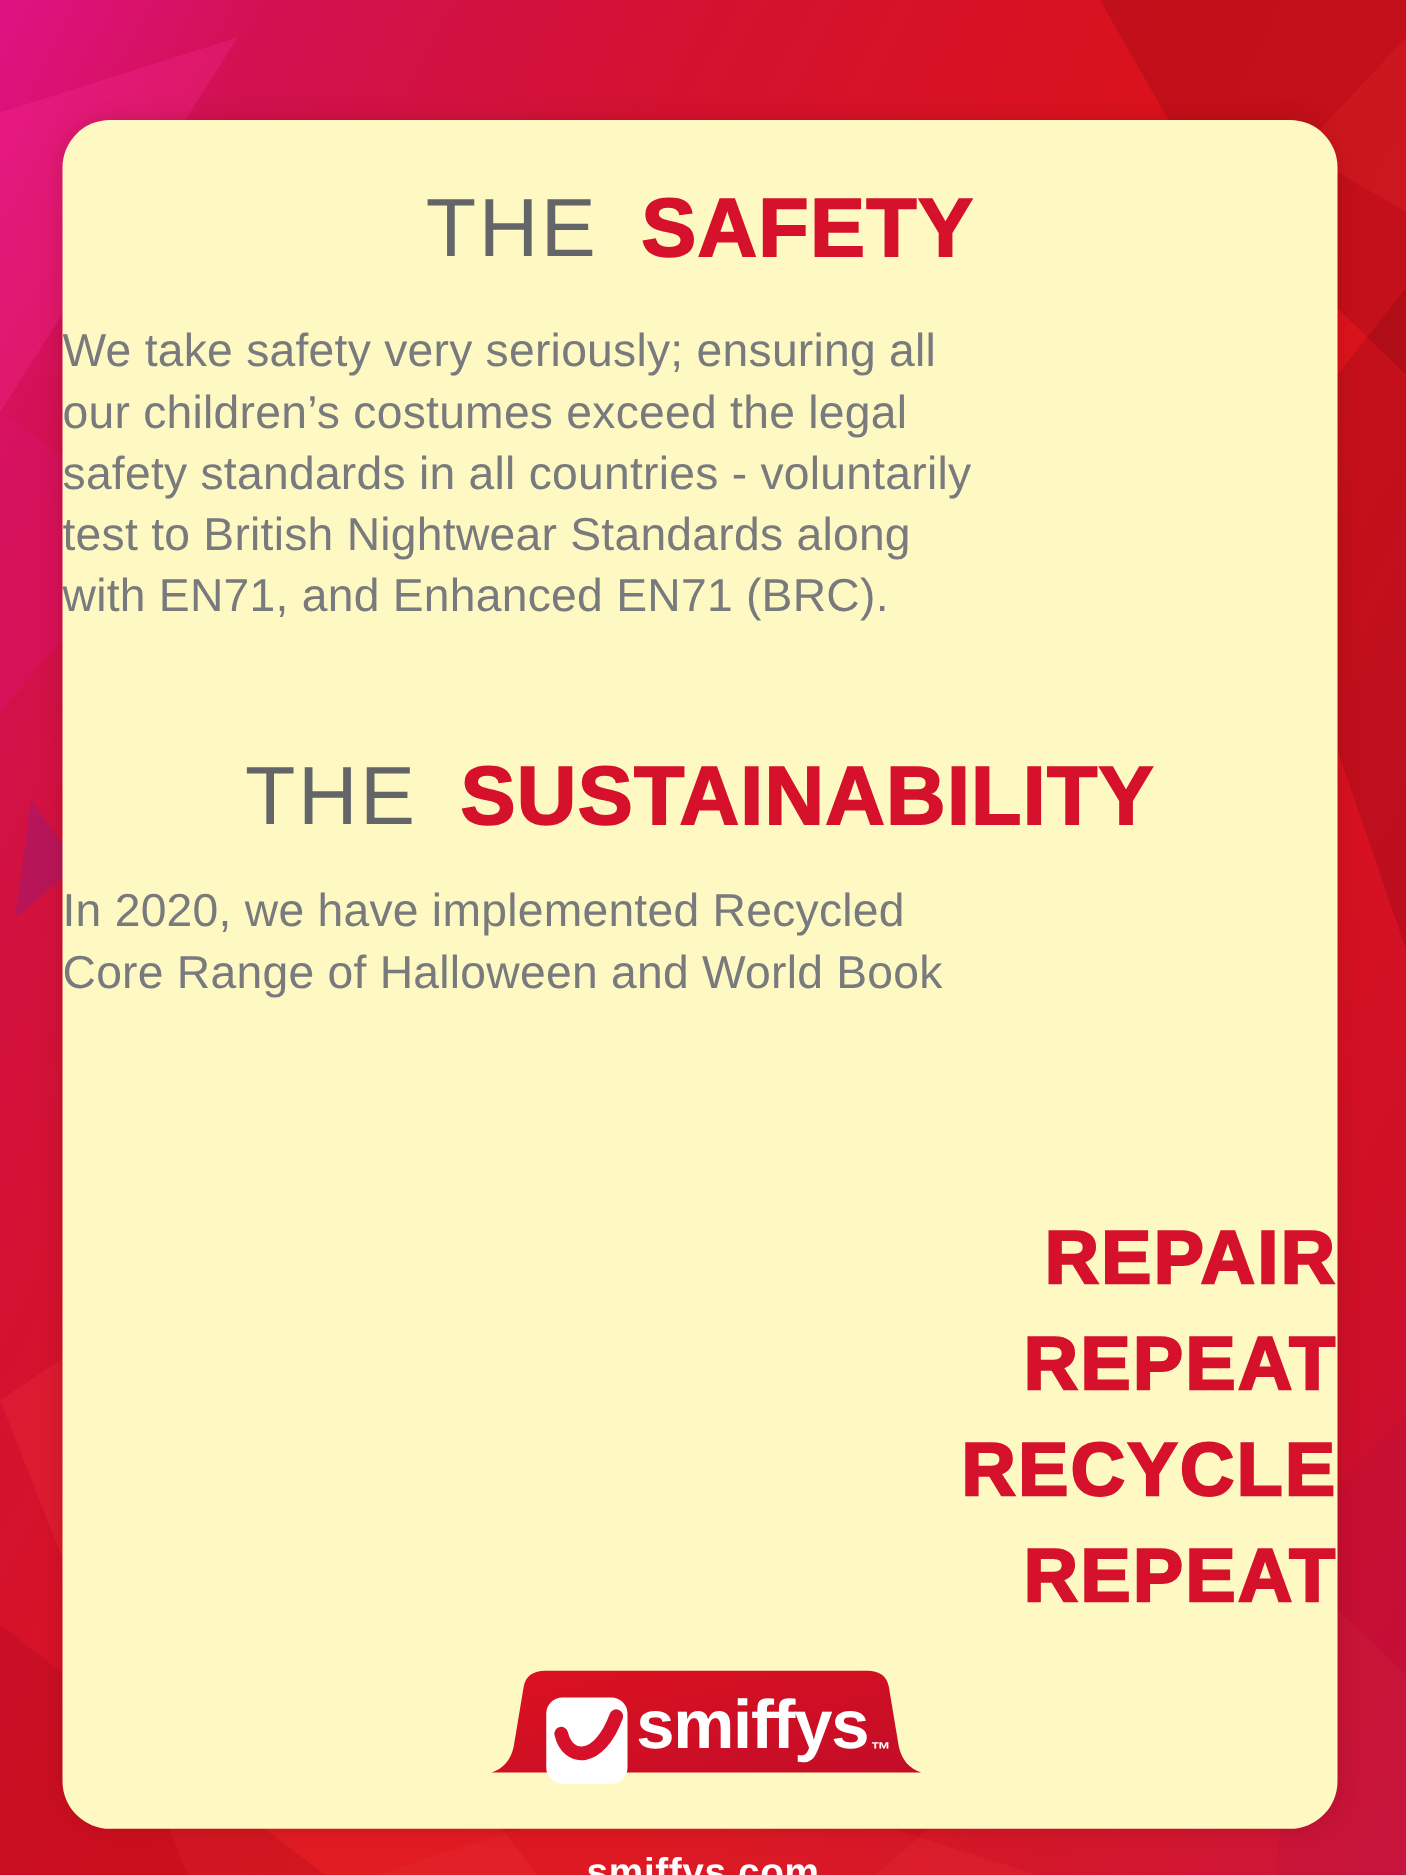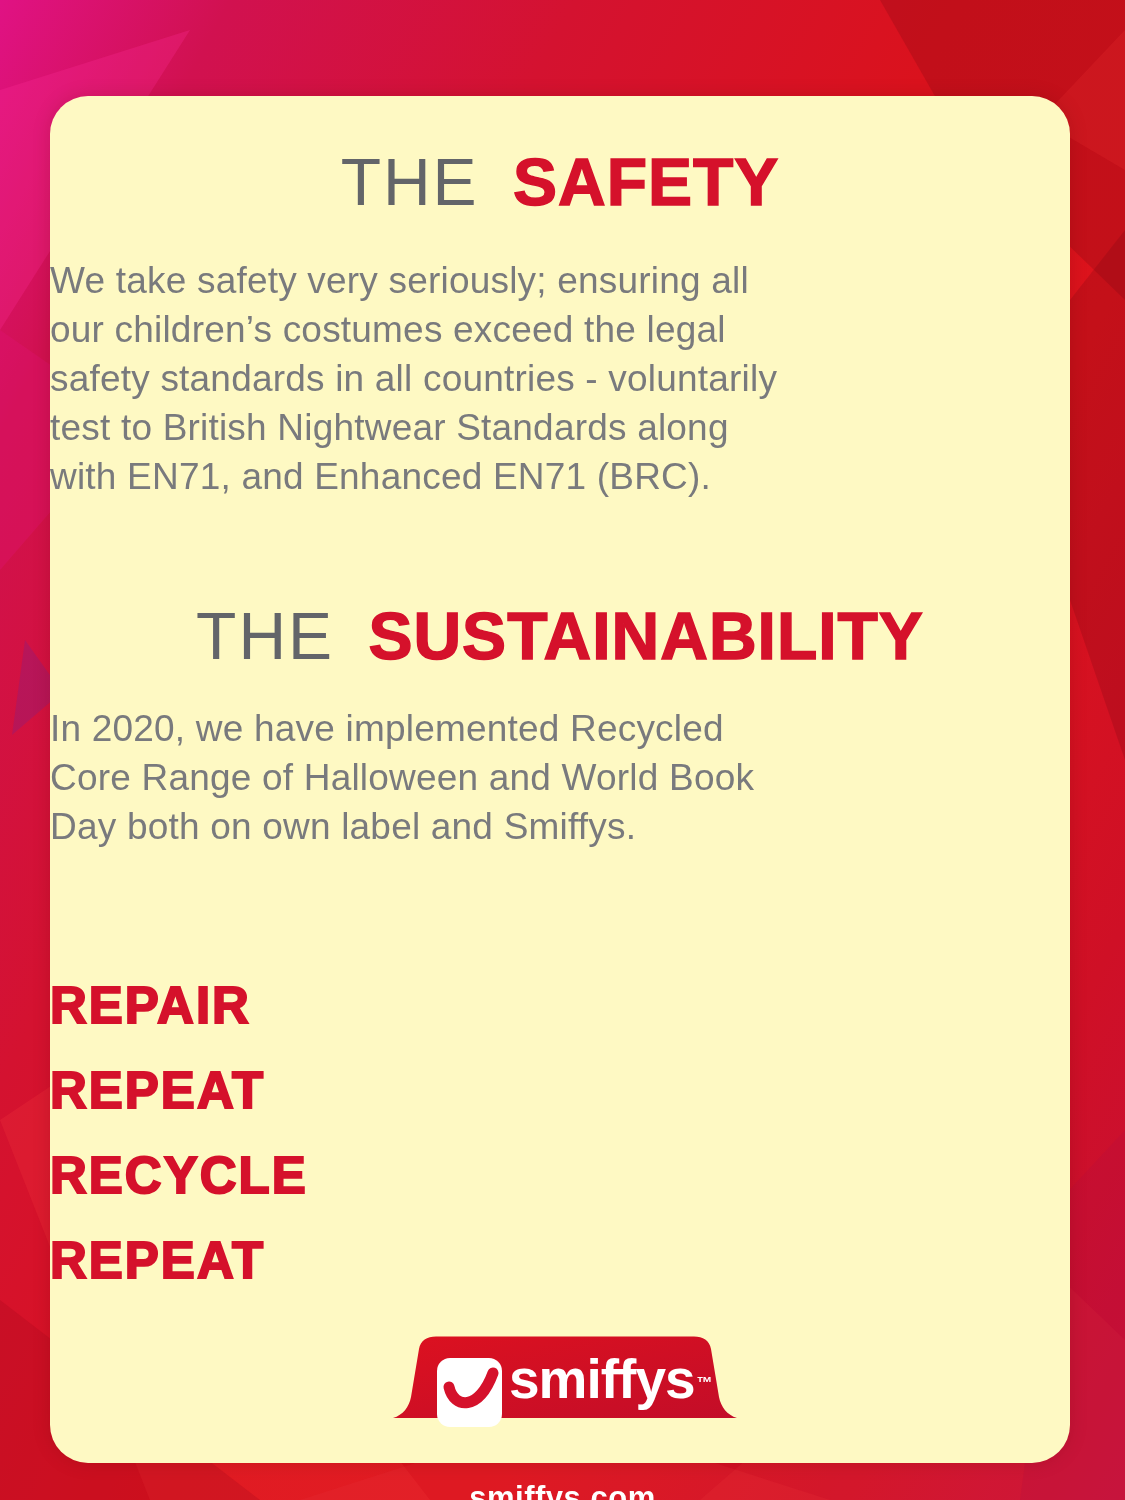--- a/index.html
+++ b/index.html
@@ -32,34 +32,34 @@
   .h-safety{top:50px;}
   .h-sus{top:504px;text-align:center;}
   .body-text{
     position:absolute;left:0;width:100%;text-align:left;
     font-size:37px;line-height:49px;color:#797a7d;letter-spacing:0.2px;
   }
   .p-safety{top:160px;}
   .p-sus{top:608px;}
   .pline{white-space:nowrap;}
   .slogan{
-    position:absolute;left:0;top:867px;width:100%;text-align:left;
-    font-size:51px;line-height:85px;font-weight:800;color:#d5112b;
+    position:absolute;left:0;top:867px;width:100%;text-align:right;
+    font-size:60px;line-height:85px;font-weight:800;color:#d5112b;
     letter-spacing:2px;-webkit-text-stroke:2px #d5112b;
   }
   
   .tab{position:absolute;left:393px;top:1336px;width:344px;height:82px;}
   .tab-shape{position:absolute;inset:0;width:100%;height:100%;overflow:visible;}
   .logo-mark{
     position:absolute;left:44px;top:22px;width:65px;height:69px;
     background:#ffffff;border-radius:13px;
   }
   .logo-mark svg{position:absolute;inset:0;width:100%;height:100%;}
   .brand{
-    position:absolute;left:116px;top:12px;display:flex;align-items:center;
+    position:absolute;left:116px;top:12px;display:flex;align-items:flex-end;
     color:#ffffff;
   }
   .brand-text{font-size:55px;line-height:62px;font-weight:700;letter-spacing:-1px;}
   .tm{font-size:16px;font-weight:700;margin-left:2px;margin-top:7px;}
   .site-url{
     position:absolute;left:0;top:1444px;width:100%;text-align:center;
     font-size:31px;font-weight:700;color:#ffffff;letter-spacing:0.5px;margin-top:36px;
   }
 </style>
 </head>
@@ -99,21 +99,20 @@
     </div>
 
     <div class="heading h-sus">
       <span class="h-prefix">THE</span>
       <span class="h-word">SUSTAINABILITY</span>
     </div>
 
     <div class="body-text p-sus">
       <div class="pline">In 2020, we have implemented Recycled</div>
       <div class="pline">Core Range of Halloween and World Book</div>
-      <div class="pline">Day both on own label and Smiffys.</div>
     </div>
 
     <div class="slogan">
       <div>REPAIR</div>
       <div>REPEAT</div>
       <div>RECYCLE</div>
       <div>REPEAT</div>
     </div>
   </div>
 

